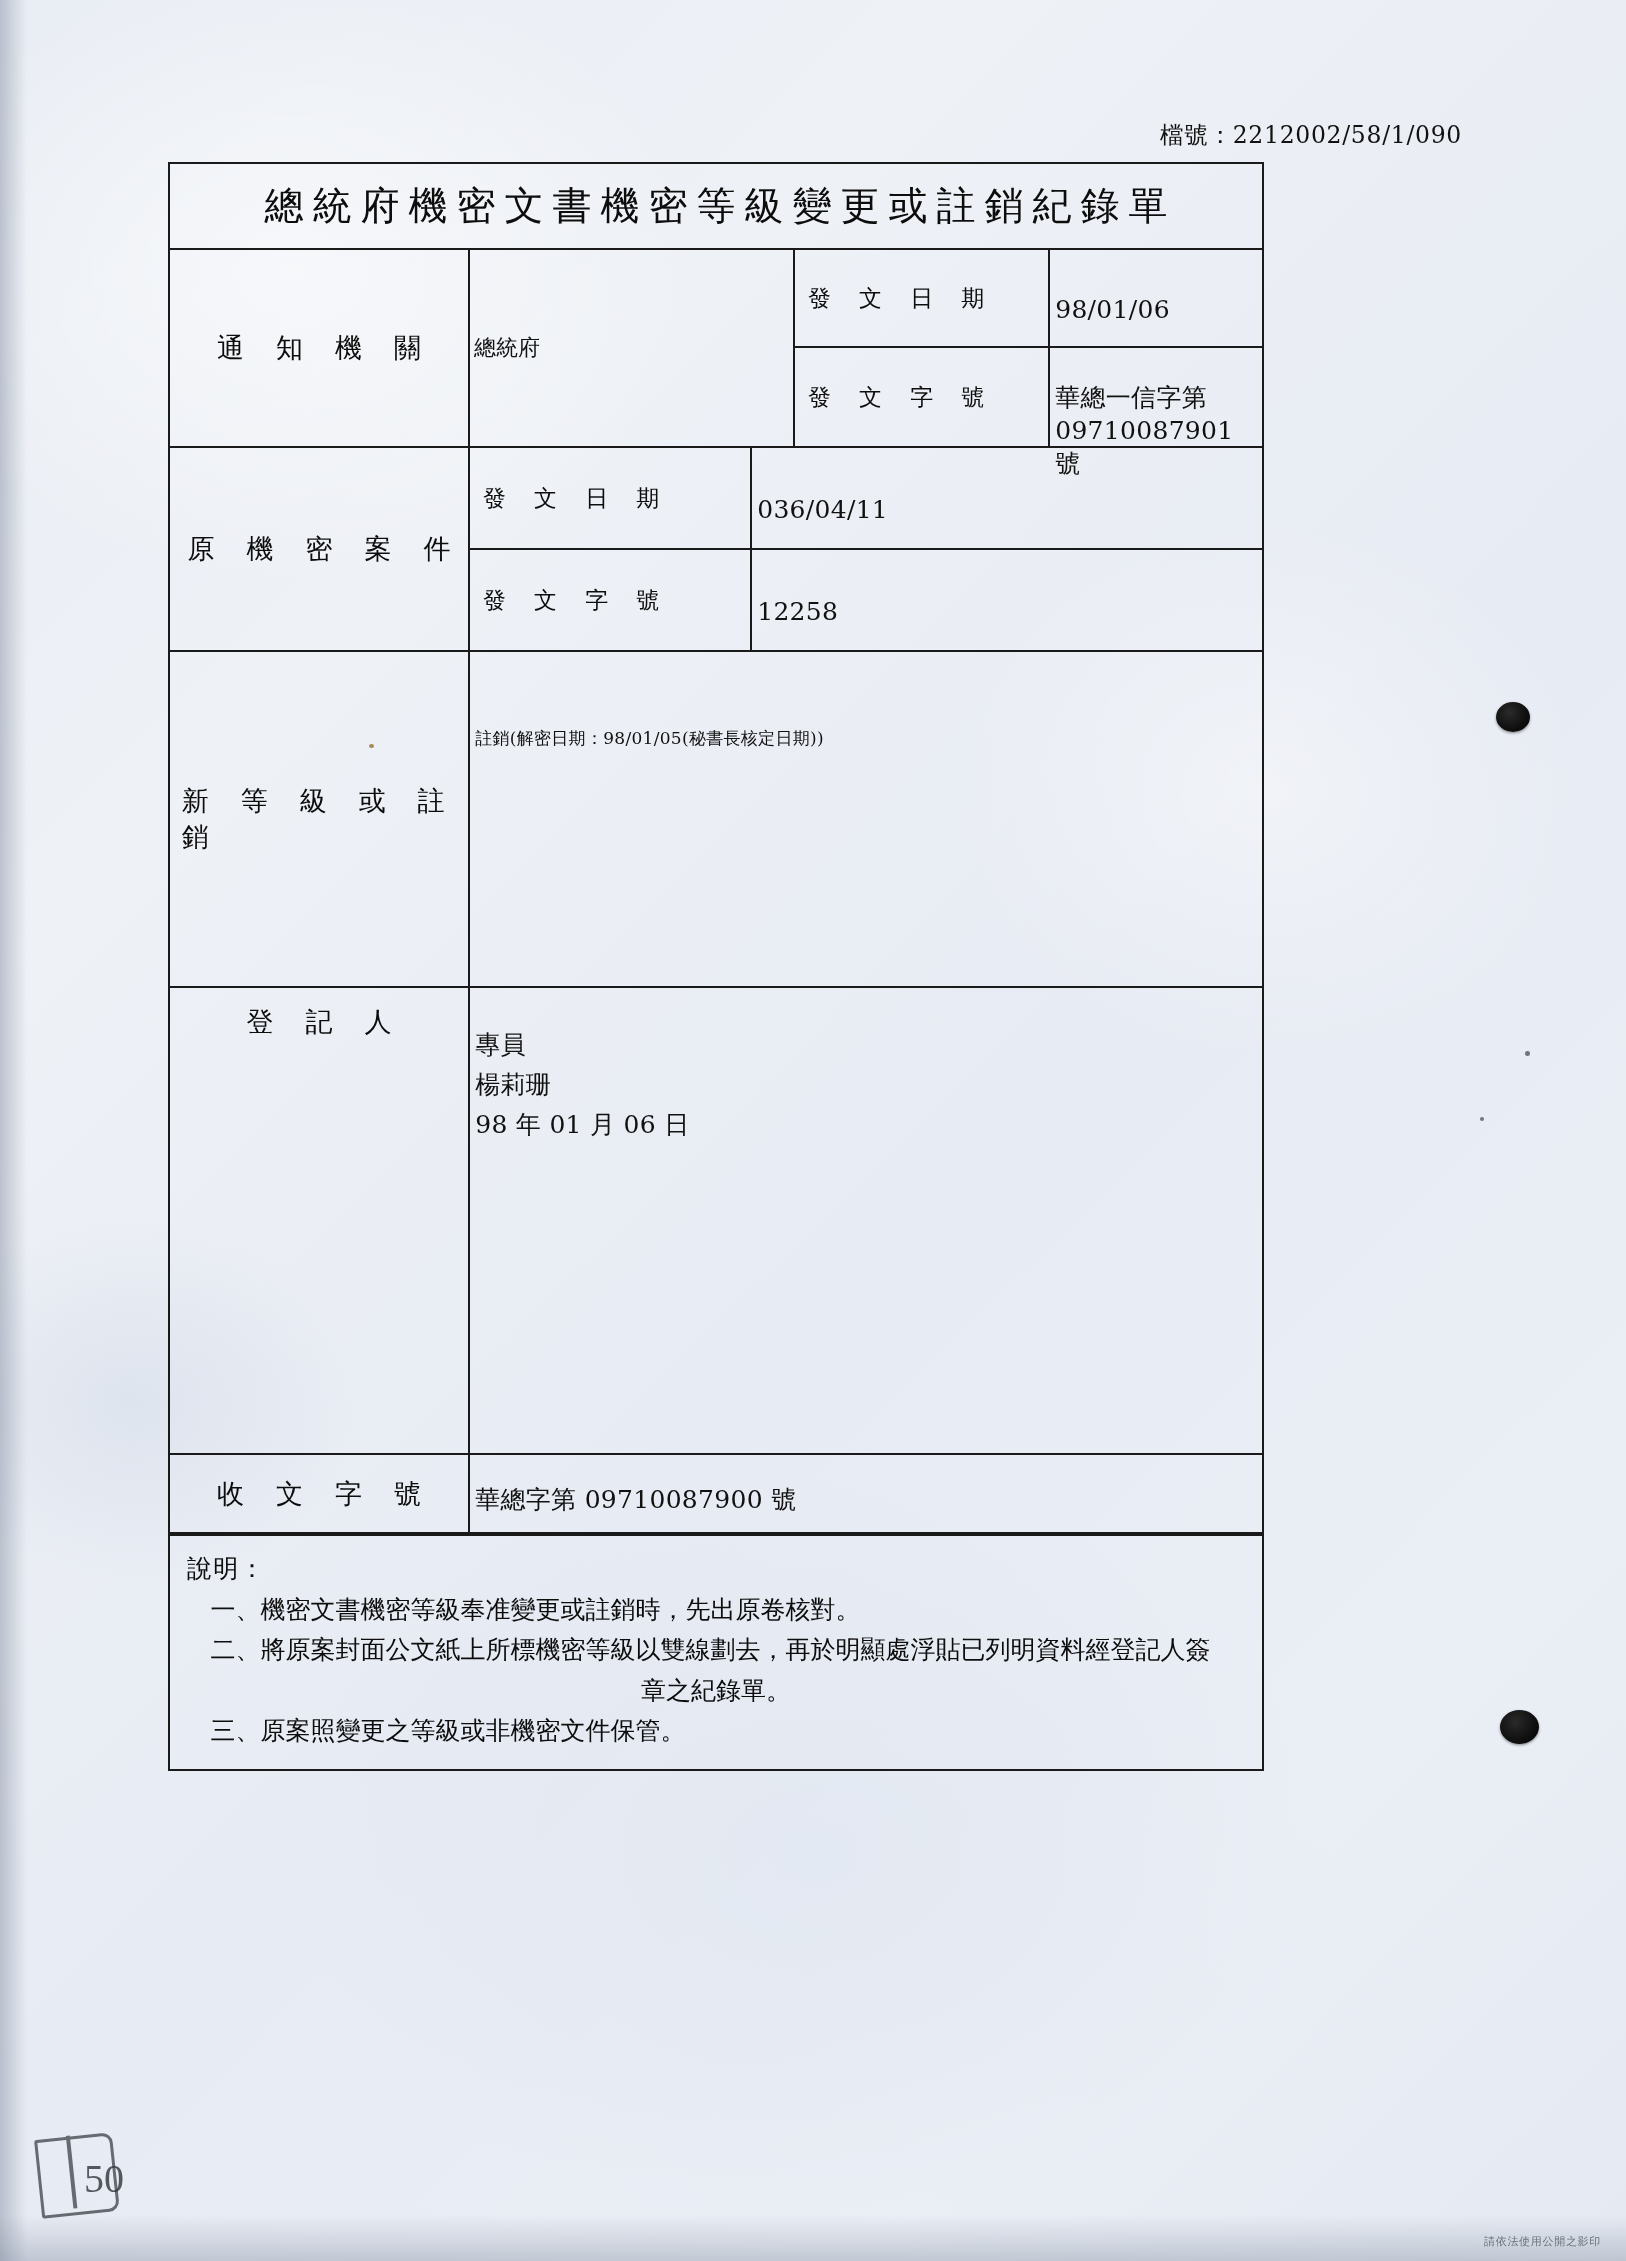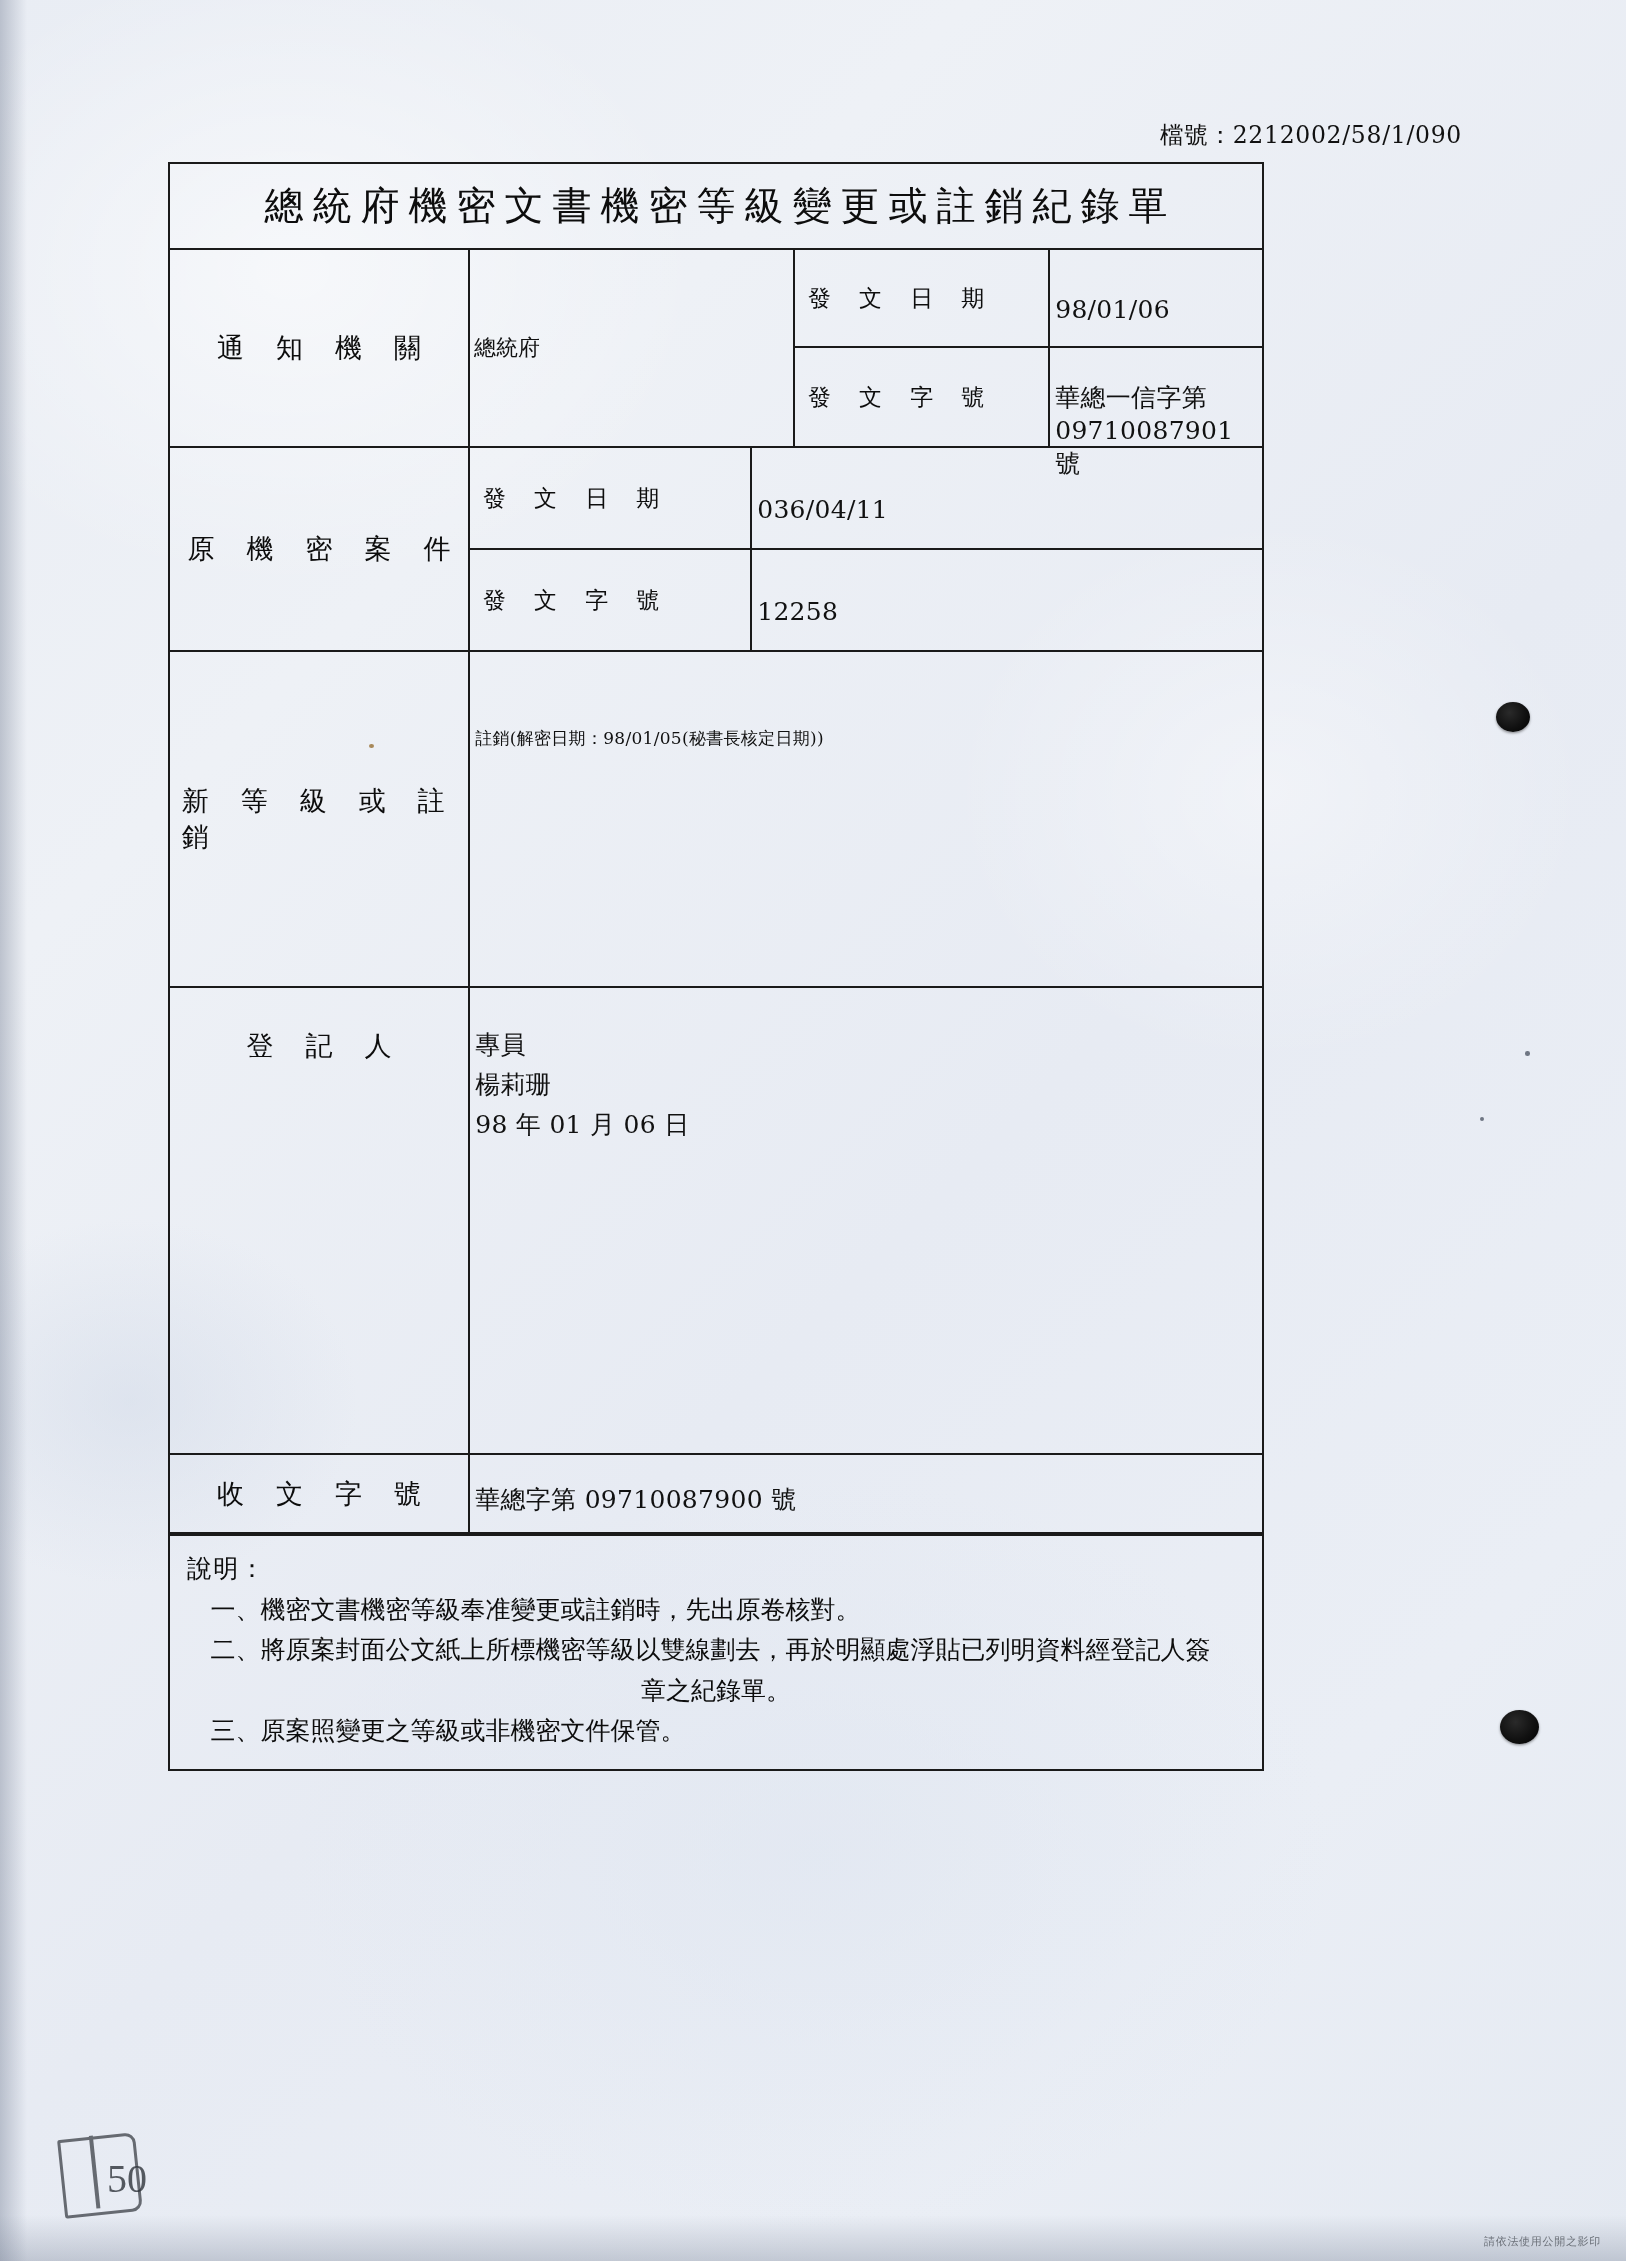--- a/index.html
+++ b/index.html
@@ -153,21 +153,21 @@
   .r2 .cellcol .subrow { height: 50%; }
   .r2 .sublbl { width: 282px; flex: 0 0 282px; border-right: 2px solid #1a1a1a; height: 100%; }
 
   
   .r3 { height: 334px; }
   .r3 .val { align-items: flex-start; padding-top: 52px; font-size: 17px; }
 
   
   .r4 { height: 465px; }
   .r4 .val { display: block; padding-top: 14.4px; line-height: 1.6; font-size: 25px; }
-  .r4 .lbl { align-items: flex-start; padding-top: 40px; }
+  .r4 .lbl { align-items: flex-start; padding-top: 16px; }
 
   
   .r5 { height: 77px; }
   .r5 .val { align-items: flex-start; padding-top: 5.2px; }
 
   
   .notes {
     border-top: 2px solid #1a1a1a;
     padding: 13px 17px 17px 17px;
     font-size: 25px;
@@ -188,21 +188,21 @@
   .punch.p1 { left: 1496px; top: 702px; width: 34px; height: 30px; }
   .punch.p2 { left: 1500px; top: 1710px; width: 39px; height: 34px; }
   .speck { position: absolute; background: #6f7683; border-radius: 50%; }
   .speck.s1 { left: 1525px; top: 1051px; width: 4.6px; height: 4.6px; }
   .speck.s2 { left: 1480px; top: 1117px; width: 3.9px; height: 3.9px; }
   .speck.s3 { left: 369px; top: 744px; width: 4.6px; height: 3.9px; background: #a8895a; }
 
   
   .stamp {
     position: absolute;
-    left: 47px;
+    left: 24px;
     top: 2129px;
     width: 150px;
     height: 98px;
     text-align: center;
   }
   .stamp .book {
     position: absolute;
     left: 14.4px; top: 6.5px;
     width: 72px; height: 73px;
     border: 3.9px solid #3b3f46;

